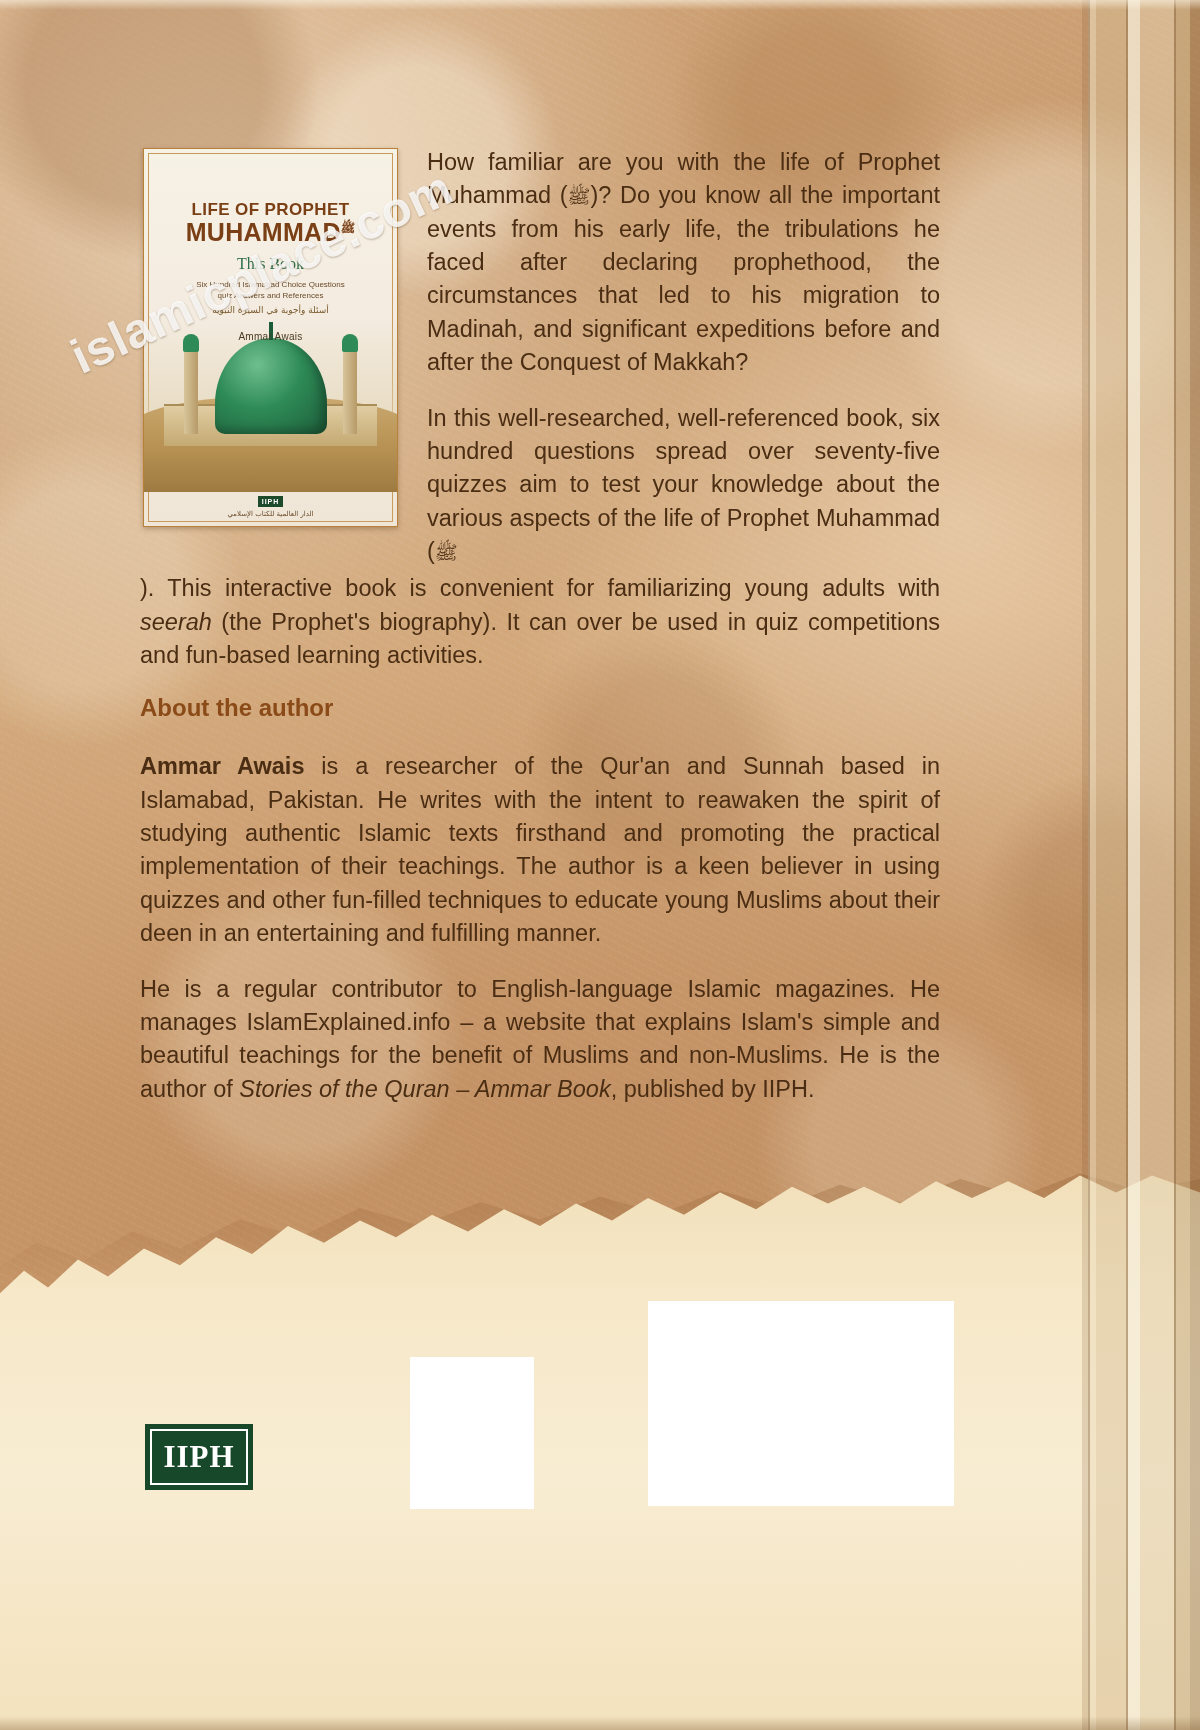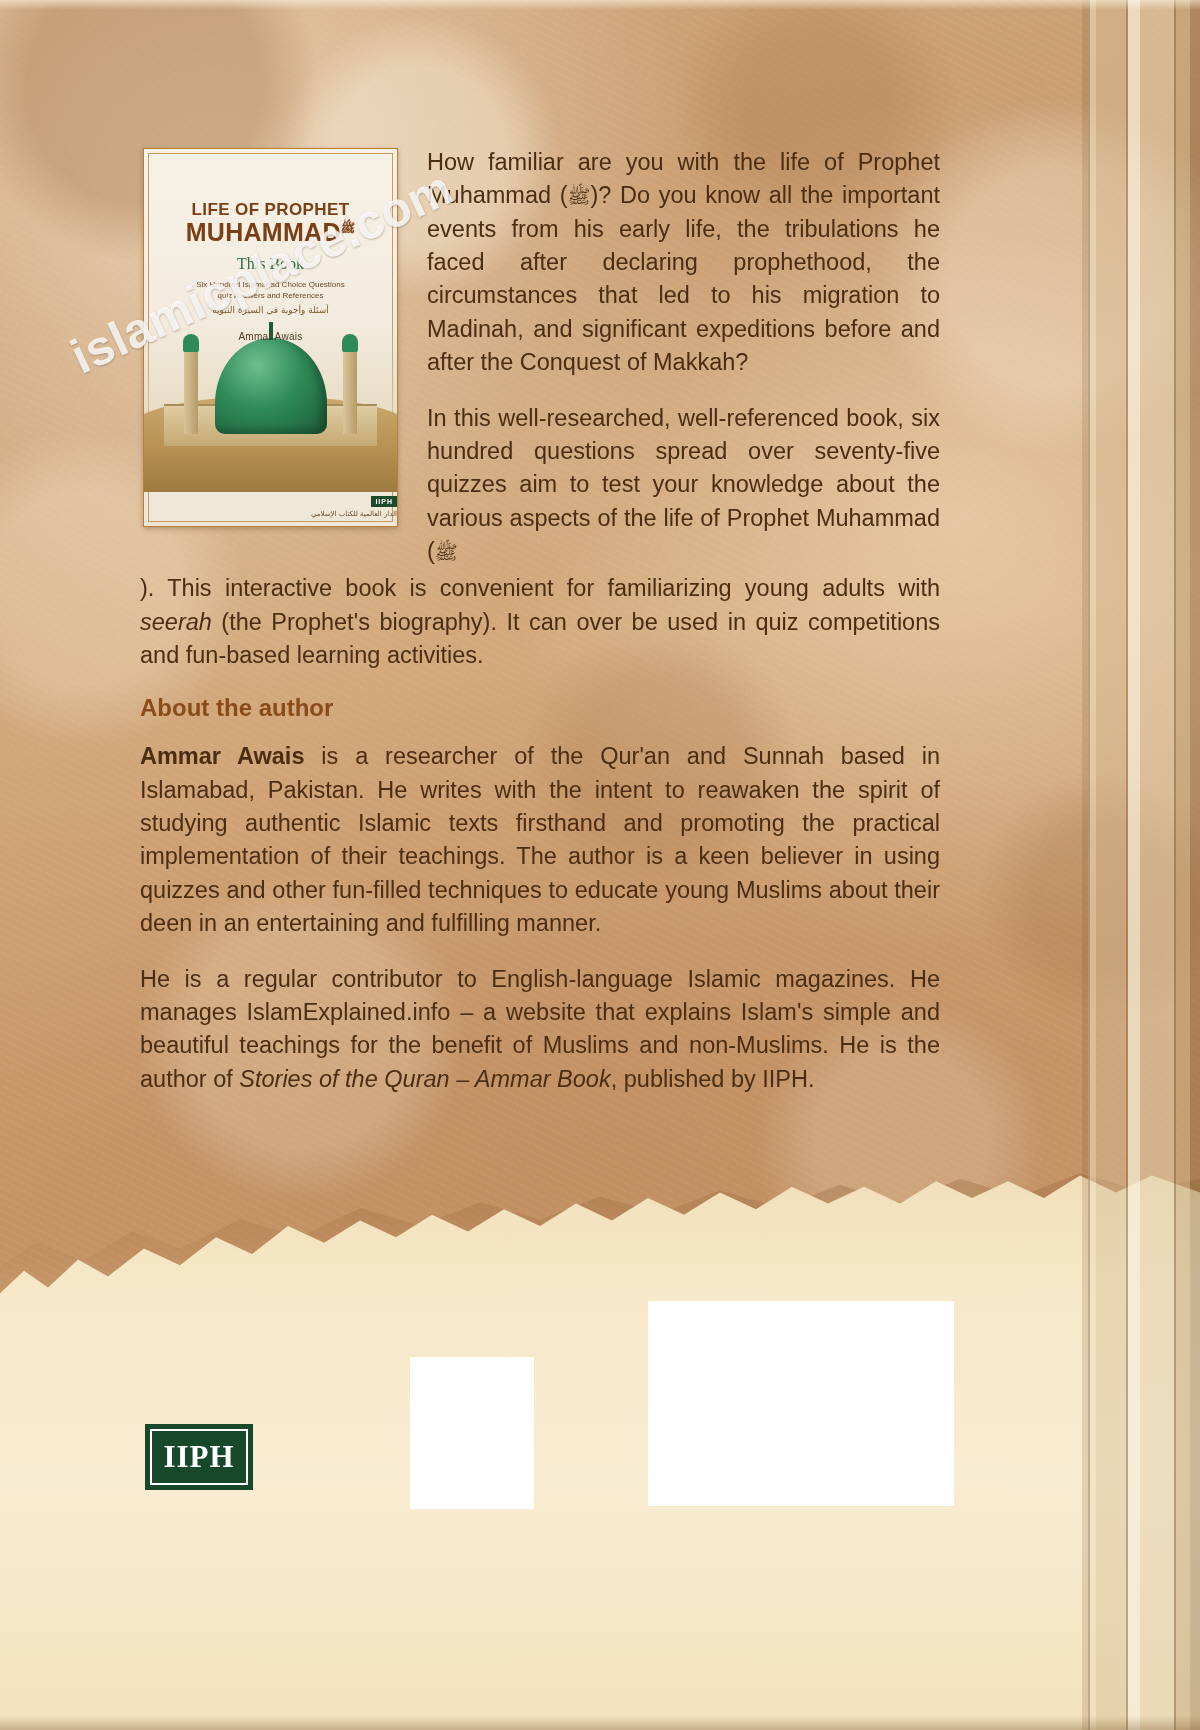--- a/index.html
+++ b/index.html
@@ -264,21 +264,21 @@
     bottom: 46px;
     height: 40px;
     background: linear-gradient(180deg, #e0cda2, #c4a972);
     border-top: 2px solid #a98c58;
   }
   .cover-footer {
     position: absolute;
     left: 0;
     right: 0;
     bottom: 8px;
-    text-align: right;
+    text-align: center;
   }
   .iiph-mini {
     display: inline-block;
     background: #1d4a2b;
     color: #ffffff;
     font-size: 7px;
     font-weight: bold;
     letter-spacing: 1px;
     padding: 2px 4px;
   }
@@ -318,21 +318,21 @@
   .blurb .full {
     margin-left: 0;
     width: 800px;
   }
   .sal-glyph {
     font-family: "DejaVu Sans", sans-serif;
     font-size: 19px;
     display: inline-block;
   }
   .section-head {
-    margin: 10px 0 18px 0;
+    margin: 10px 0 28px 0;
     color: #8a4b18;
     font-size: 24px;
     font-weight: bold;
     font-family: "Liberation Sans", sans-serif;
   }
   .b { font-weight: bold; }
   .i { font-style: italic; }
 
   
   .iiph-logo {

